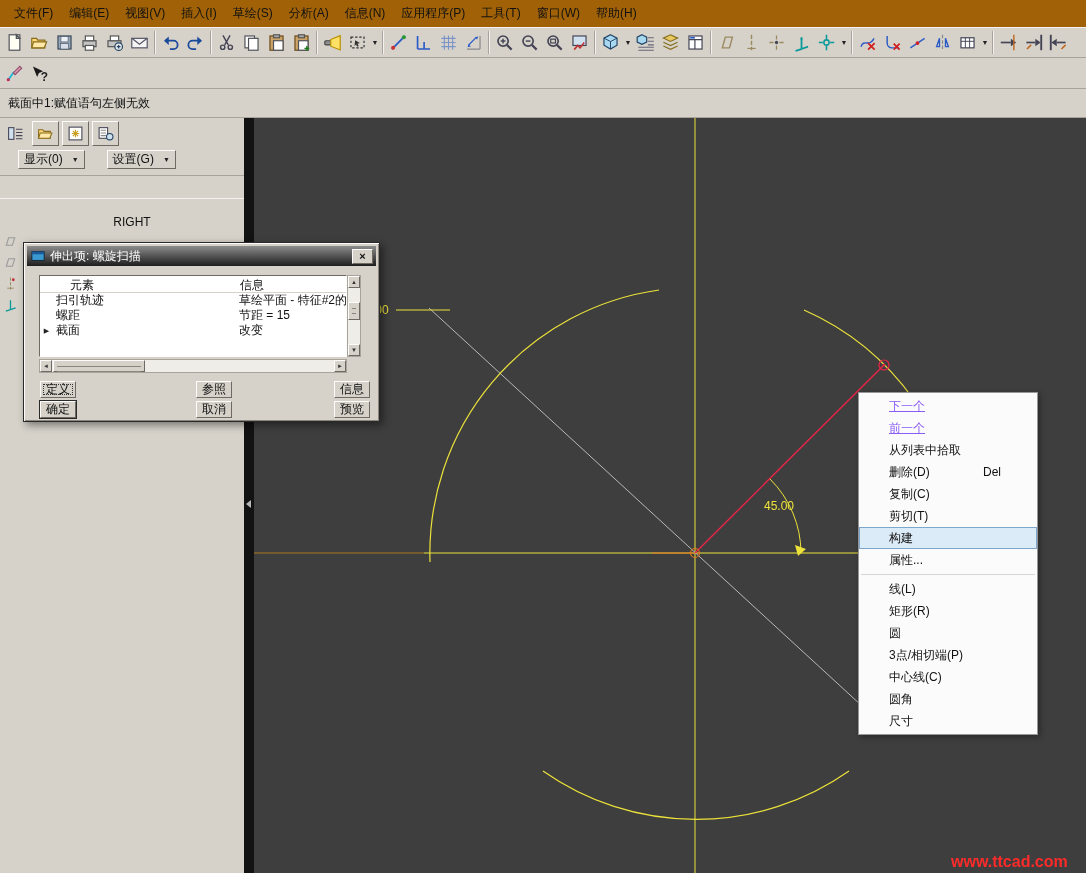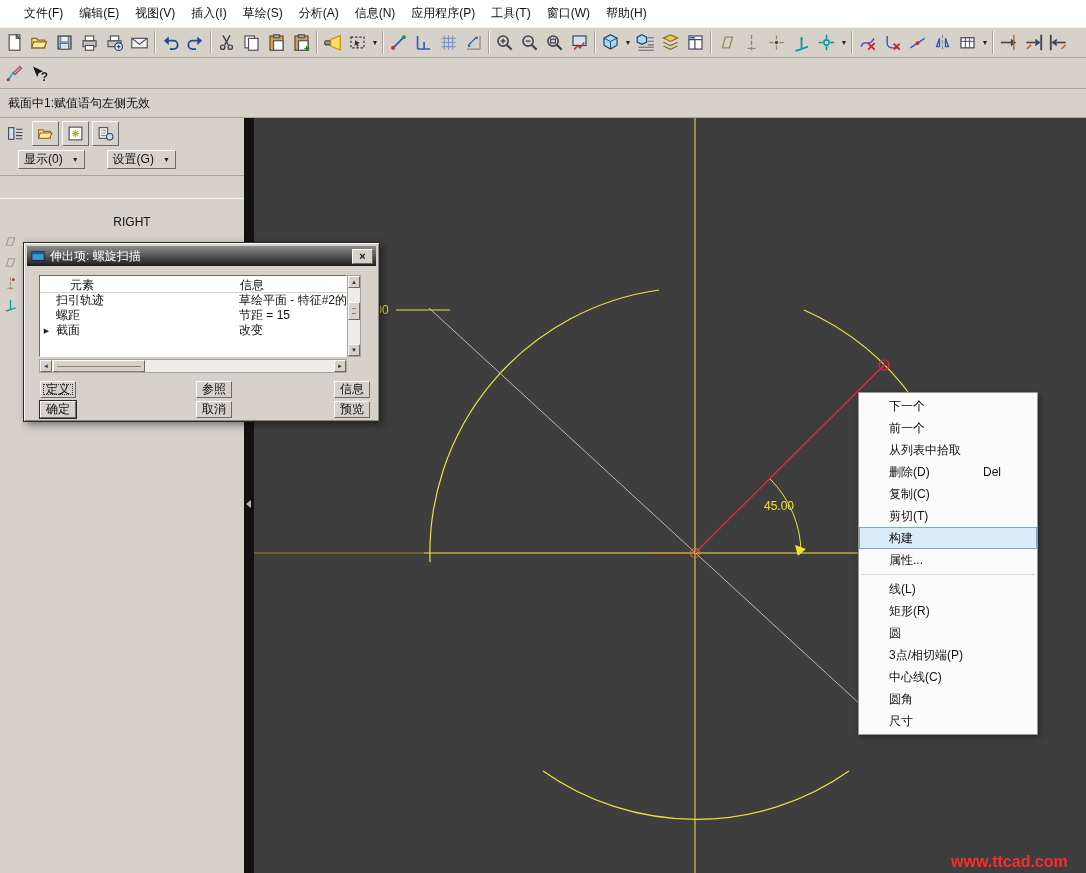--- a/index.html
+++ b/index.html
@@ -1,20 +1,20 @@
 <!DOCTYPE html>
 <html><head>
 <meta charset="utf-8">
 <style>
   * { margin:0; padding:0; box-sizing:border-box; }
   html,body { width:1086px; height:873px; overflow:hidden; }
   body { position:relative; background:#d6d2ca; font-family:"Liberation Sans",sans-serif; font-size:12px; color:#111; cursor:default; }
 
   
-  .menubar { height:27px; display:flex; align-items:center; padding-left:16px; background:#ffffff; }
+  .menubar { height:27px; display:flex; align-items:center; padding-left:6px; background:#a16207; }
   .menu-item { padding:3px 8px; white-space:nowrap; }
   .toolbar { height:31px; display:flex; align-items:center; padding:0 2px; background:#d6d2ca;
              border-top:1px solid #f4f2ee; border-bottom:1px solid #a8a49b; }
   .toolbar2 { height:31px; display:flex; align-items:center; padding:0 2px; background:#d6d2ca;
               border-bottom:1px solid #a8a49b; }
   .tb-btn { width:25px; height:25px; display:flex; align-items:center; justify-content:center; flex:0 0 auto; }
   .tb-caret { width:10px; font-size:7px; color:#222; text-align:center; flex:0 0 auto; }
   .tb-sep { width:0; height:23px; border-left:1px solid #a8a49b; border-right:1px solid #f4f2ee; margin:0 2px; flex:0 0 auto; }
   .msgbar { height:29px; display:flex; align-items:center; padding-left:8px; background:#d6d2ca;
             border-bottom:1px solid #a8a49b; }
@@ -64,21 +64,21 @@
   .sb-thumb { position:absolute; }
   .sb-thumb::after { content:""; display:block; margin:5px 3px 0; height:4px; border-top:1px solid #8a867e; border-bottom:1px solid #8a867e; }
   .dlg-btn { position:absolute; width:36px; height:17px; display:flex; align-items:center; justify-content:center; }
   .dlg-btn.focused { outline:1px dotted #333; outline-offset:-4px; }
   .dlg-btn.default { box-shadow:0 0 0 1px #2a2a2a; }
 
   
   .context-menu { position:absolute; left:858px; top:392px; width:180px; background:#fbfbfb;
                   border:1px solid #979797; box-shadow:2px 2px 6px rgba(0,0,0,.35); padding:2px 0; z-index:50; }
   .cm-item { position:relative; height:22px; line-height:22px; padding-left:30px; color:#111; }
-  .cm-item.disabled { color:#000000; }
+  .cm-item.disabled { color:#8b5cf6;text-decoration:underline; }
   .cm-item.highlighted { background:#dcebf8; box-shadow:inset 0 0 0 1px #7da7cd; }
   .cm-item.separator { height:7px; }
   .cm-item.separator::after { content:""; position:absolute; left:2px; right:2px; top:3px; border-top:1px solid #d6d6d6; }
   .cm-shortcut { position:absolute; right:36px; top:0;margin-left:19px; }
 
   svg { display:block; }
 </style>
 </head>
 <body>
 

